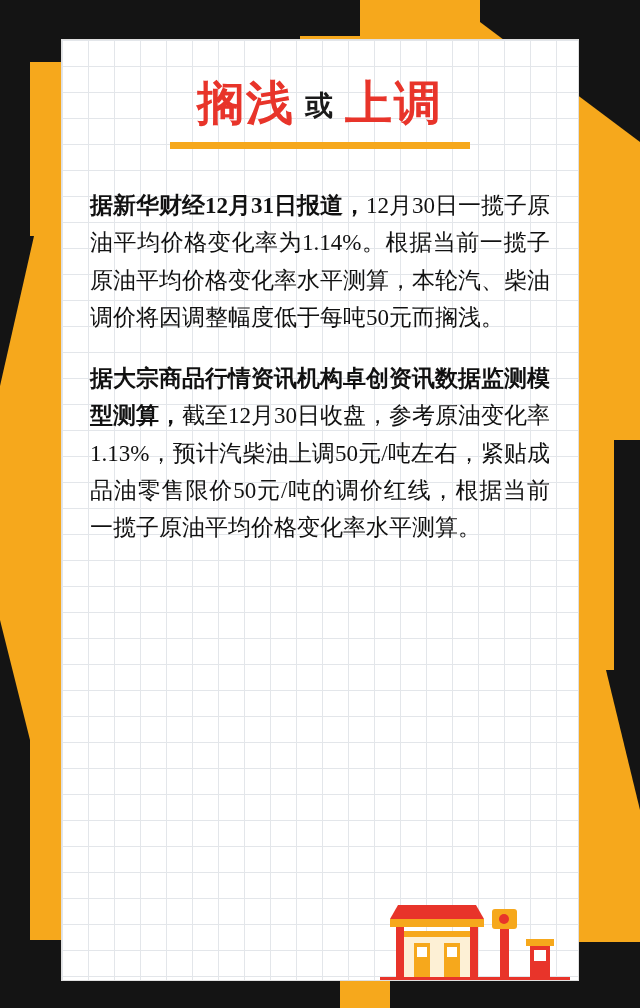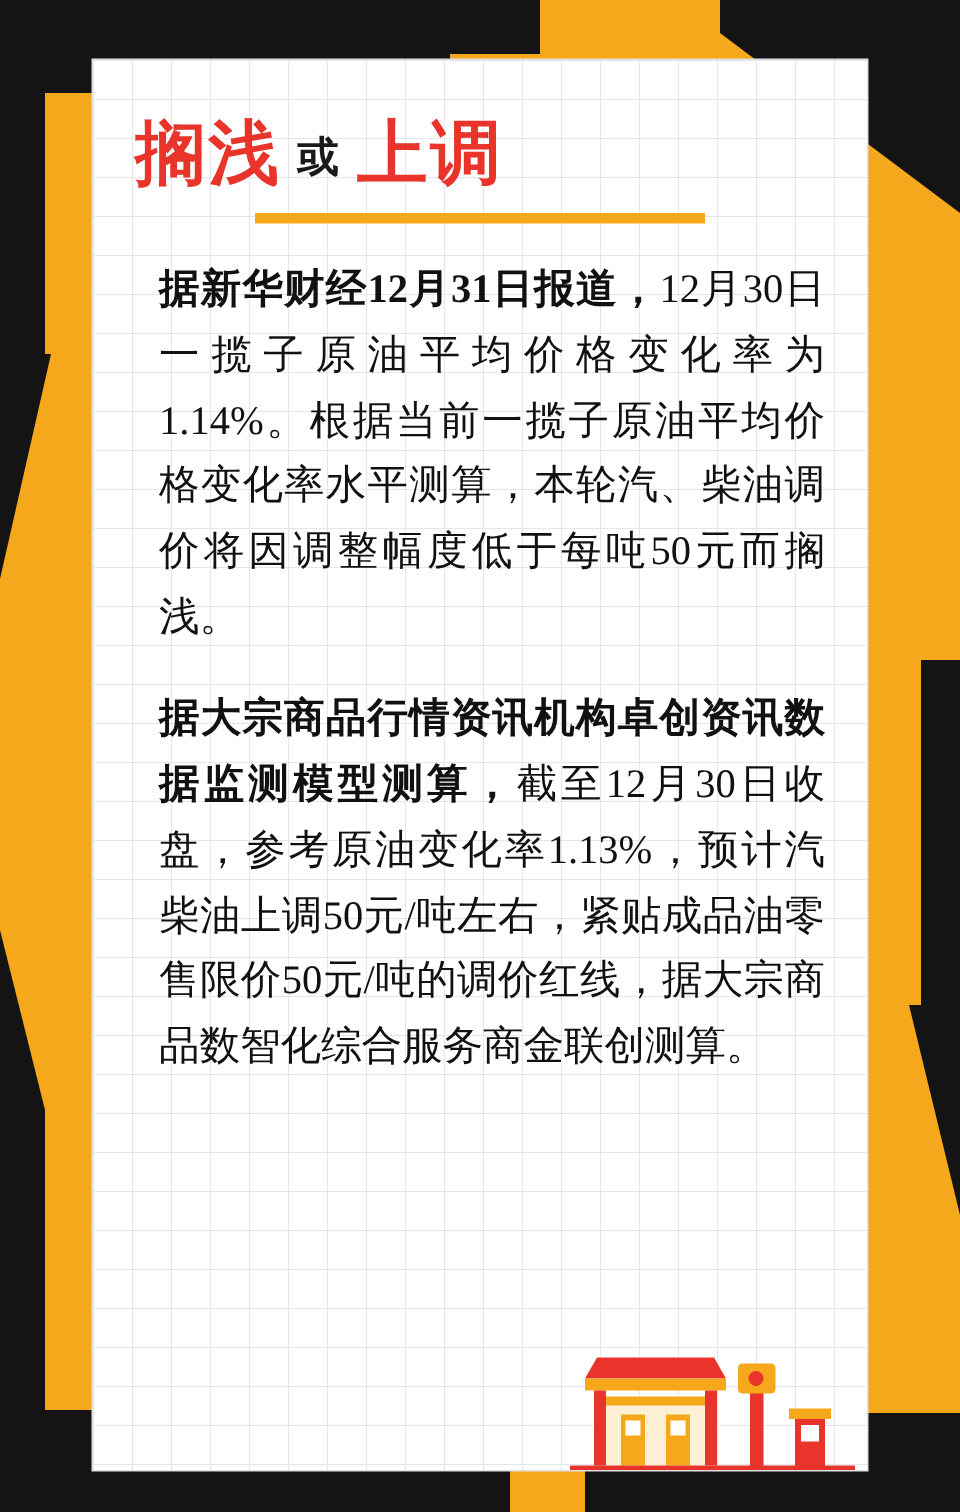--- a/index.html
+++ b/index.html
@@ -105,22 +105,22 @@
     box-shadow: 0 0 0 1px #e0e0e0;
     overflow: hidden;
   }
   .card-inner {
     padding: 36px 28px 20px 28px;
     box-sizing: border-box;
     height: 100%;
   }
   
   .title-block {
-    text-align: left;
-    margin-bottom: 22px;
+    text-align: center;
+    margin-bottom: 38px;
   }
   .title {
     font-family: "DejaVu Serif", serif;
     font-weight: bold;
     color: #e8342a;
     font-size: 47px;
     letter-spacing: 2px;
     line-height: 1.15;
     white-space: nowrap;
   }
@@ -132,25 +132,24 @@
     top: -4px;
   }
   .title-underline {
     margin: 12px auto 0 auto;
     width: 300px;
     height: 7px;
     background: #f6a81c;
   }
   
   .body {
-    font-size: 27px;
+    font-size: 23px;
     line-height: 1.62;
     color: #111111;
     text-align: justify;
-    margin-left: 16px;
   }
   .para {
     margin: 0 0 24px 0;
     text-indent: 0;
   }
   .para:last-child { margin-bottom: 0; }
   .para b {
     font-weight: bold;
   }
 
@@ -187,21 +186,21 @@
 
       <div class="title-block">
         <div class="title">
           <span>搁浅</span><span class="title-mid">或</span><span>上调</span>
         </div>
         <div class="title-underline"></div>
       </div>
 
       <div class="body">
         <p class="para"><b>据新华财经12月31日报道，</b><span>12月30日一揽子原油平均价格变化率为1.14%。根据当前一揽子原油平均价格变化率水平测算，本轮汽、柴油调价将因调整幅度低于每吨50元而搁浅。</span></p>
-        <p class="para"><b>据大宗商品行情资讯机构卓创资讯数据监测模型测算，</b><span>截至12月30日收盘，参考原油变化率1.13%，预计汽柴油上调50元/吨左右，紧贴成品油零售限价50元/吨的调价红线，据大宗商品数智化综合服务商金联创测算。</span></p>
+        <p class="para"><b>据大宗商品行情资讯机构卓创资讯数据监测模型测算，</b><span>截至12月30日收盘，参考原油变化率1.13%，预计汽柴油上调50元/吨左右，紧贴成品油零售限价50元/吨的调价红线，根据当前一揽子原油平均价格变化率水平测算。</span></p>
       </div>
 
     </div>
 
     <svg class="station" viewBox="0 0 190 105">
 
       <polygon points="18,30 96,30 104,44 10,44" fill="#e8342a"></polygon>
       <rect x="10" y="44" width="94" height="8" fill="#f6a81c"></rect>
 
       <rect x="16" y="52" width="8" height="50" fill="#e8342a"></rect>

